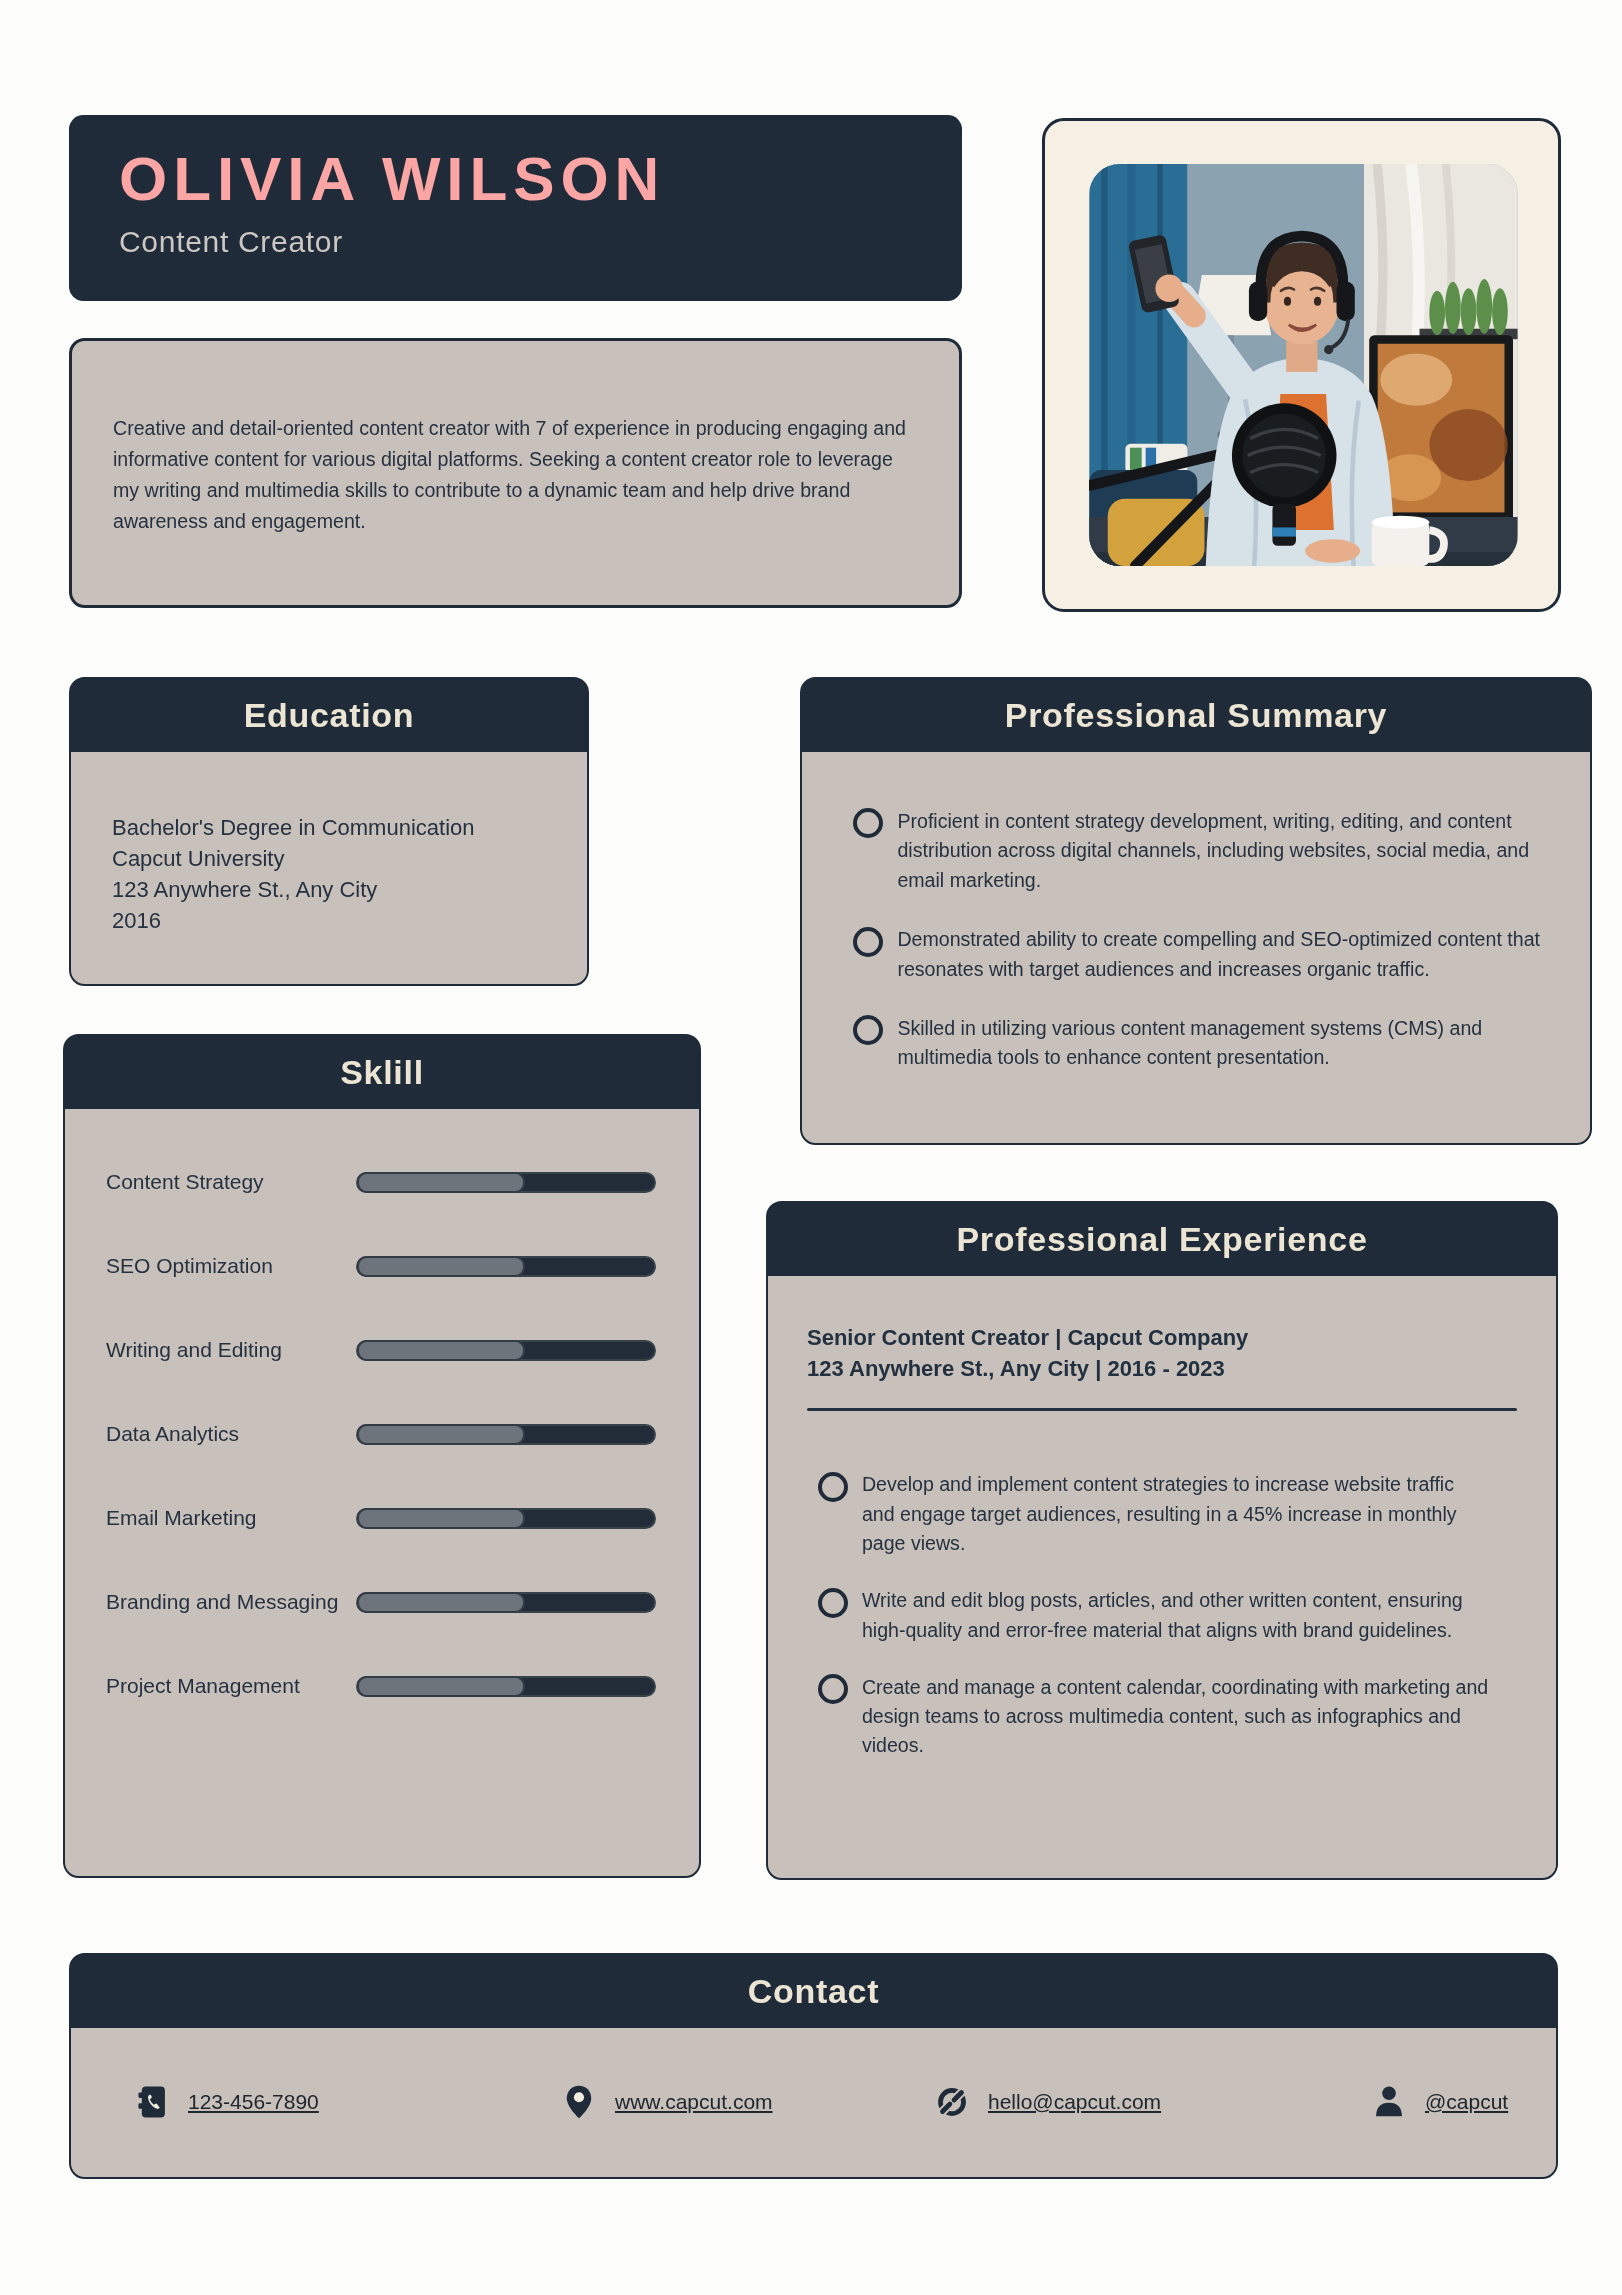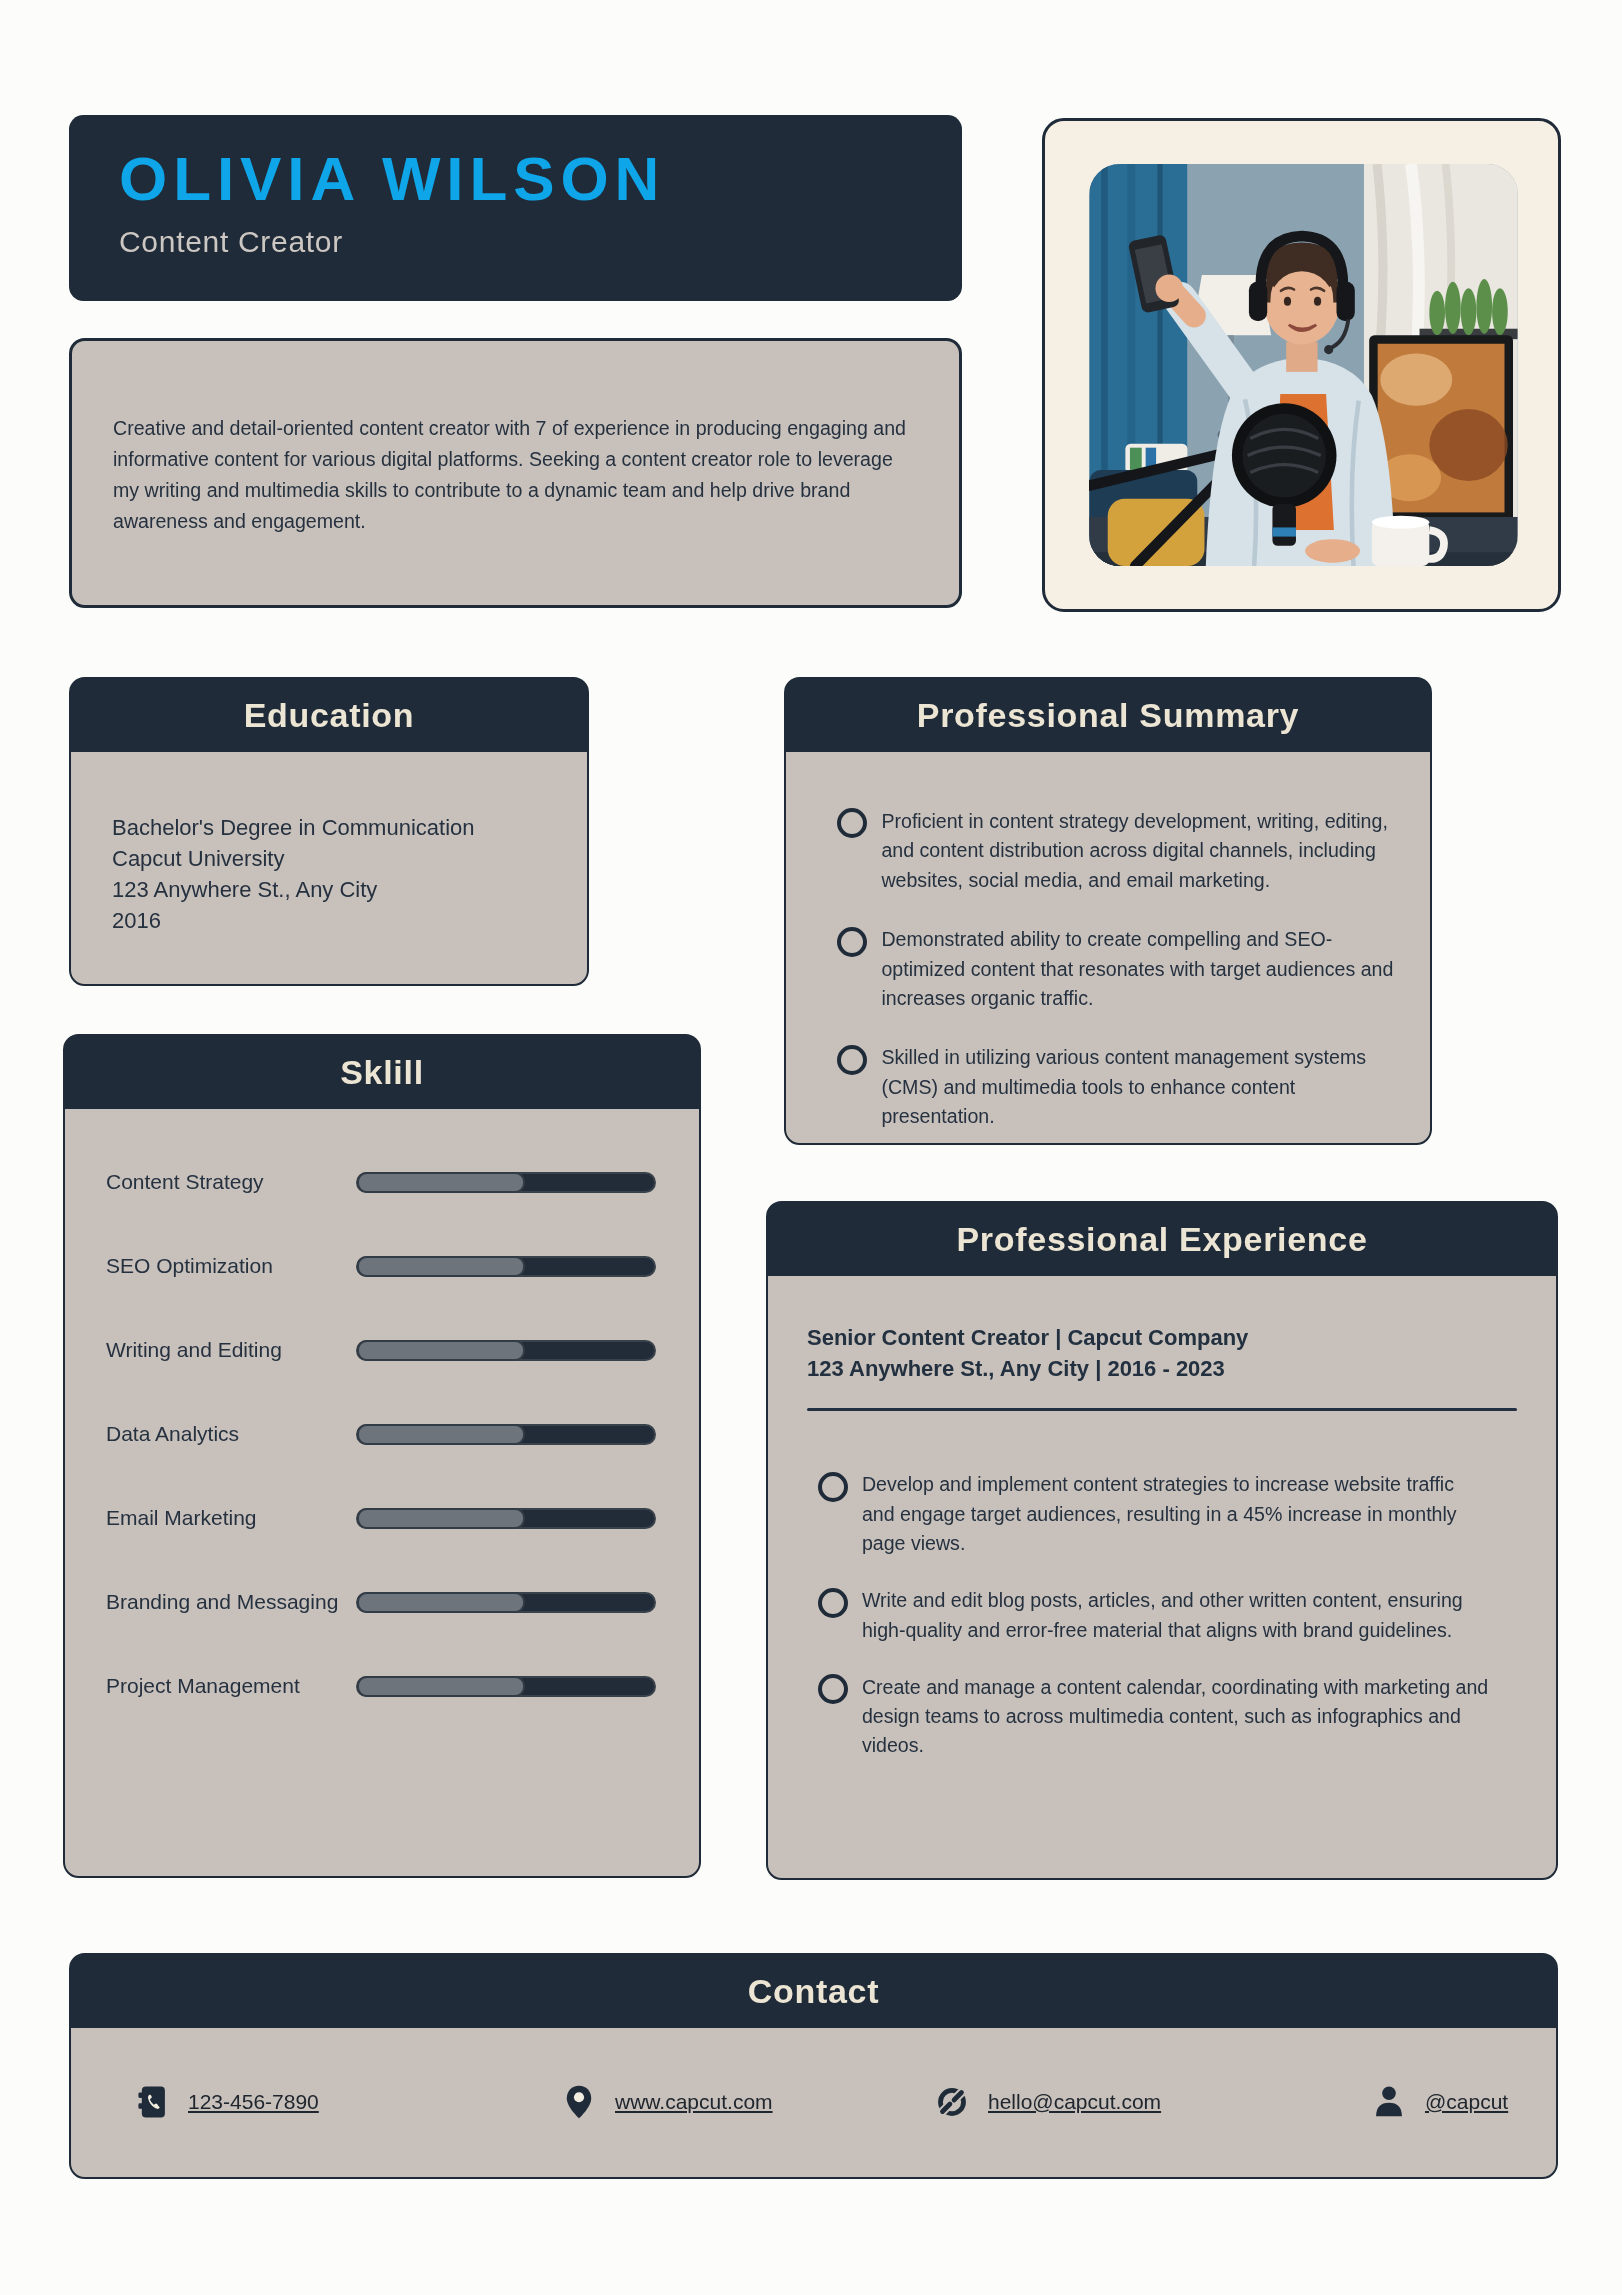--- a/index.html
+++ b/index.html
@@ -12,41 +12,41 @@
   .card { position:absolute; border:3.3px solid #1f2b38; border-radius:15.7px; background:#c8c1bb; }
   .card-head {
     background:#1f2b38; height:73px; border-radius:11px 11px 0 0;
     display:flex; align-items:center; justify-content:center;
   }
   .card-head h2 { color:#ece5d4; font-size:34px; font-weight:bold; letter-spacing:0.7px; }
 
   
   .name-card { position:absolute; left:69px; top:115px; width:893px; height:186px;
     background:#1f2b38; border-radius:14.4px; padding:31px 0 0 50px; }
-  .name-card h1 { color:#0ea5e9; font-size:62px; font-weight:bold; letter-spacing:5.9px; line-height:1.05; }
+  .name-card h1 { color:#fca5a5; font-size:62px; font-weight:bold; letter-spacing:5.9px; line-height:1.05; }
   .name-card h3 { color:#ccc7c2; font-size:30px; font-weight:400; letter-spacing:0.7px; margin-top:14.4px; }
 
   
   .photo-card { position:absolute; left:1042px; top:118px; width:519px; height:494px;
     background:#f6efe3; border:3.3px solid #1f2b38; border-radius:22px; }
   .photo-frame { position:absolute; left:44px; top:43px; width:429px; height:402px;
     border-radius:31px; overflow:hidden; }
   .photo-frame svg { display:block; }
 
   
   .summary-card { left:69px; top:338px; width:893px; height:270px; }
   .summary-card p { position:absolute; left:41px; top:72px; width:805px;
     font-size:19.6px; line-height:31px; color:#263140; }
 
   
   .edu-card { left:69px; top:677px; width:520px; height:309px; border-width:2.6px; }
   .edu-body { padding:60px 39px 0 41px; font-size:22px; line-height:31px; color:#263140; }
 
   
-  .psum-card { left:784px; top:677px; width:648px; height:468px; border-width:2.6px; }
+  .psum-card { left:800px; top:677px; width:792px; height:468px; border-width:2.6px; }
   .bullets { padding:29px 34px 0 51px; display:flex; flex-direction:column; gap:30px;margin-top:26px; }
   .bullet-row { display:flex; align-items:flex-start; }
   .ring { flex:0 0 auto; width:30px; height:30px; border:4.6px solid #1f2b38; border-radius:50%; margin-top:1.3px; }
   .bullet-text { margin-left:14.4px; font-size:19.6px; line-height:29.4px; width:654px; color:#263140; }
 
   
   .skill-card { left:63px; top:1034px; width:638px; height:844px; border-width:2.6px; }
   .skill-rows { padding-top:31px; }
   .skill-row { display:flex; align-items:center; height:84px; padding:0 43px 0 41px; }
   .skill-label { font-size:21px; font-weight:500; color:#263140; }

